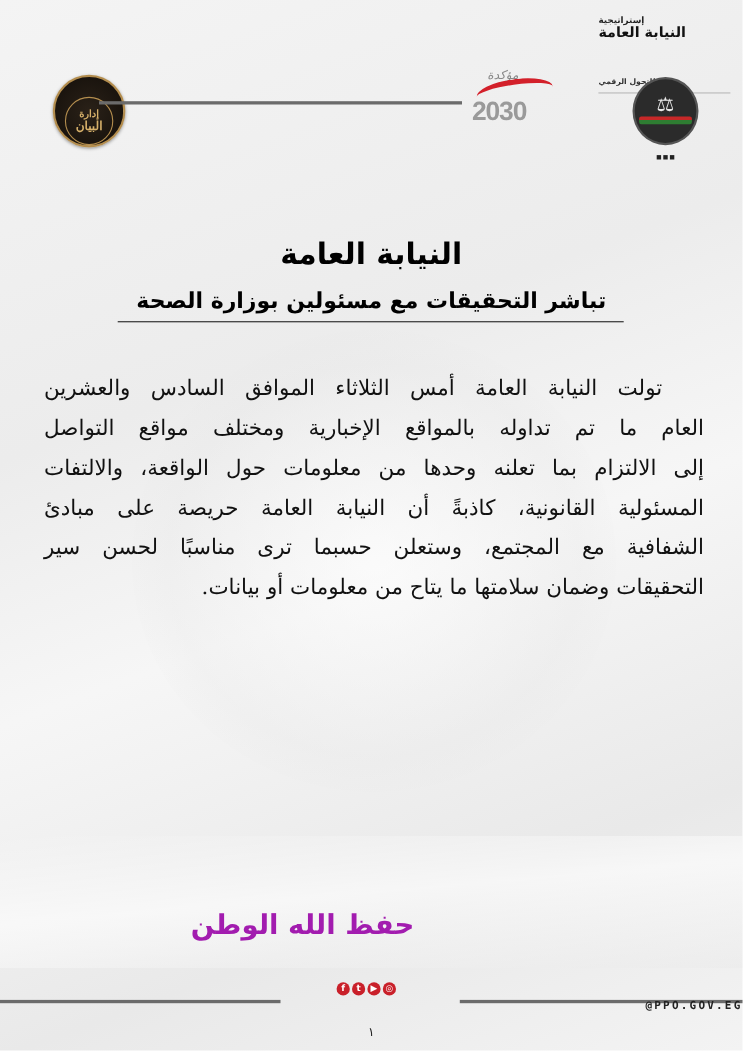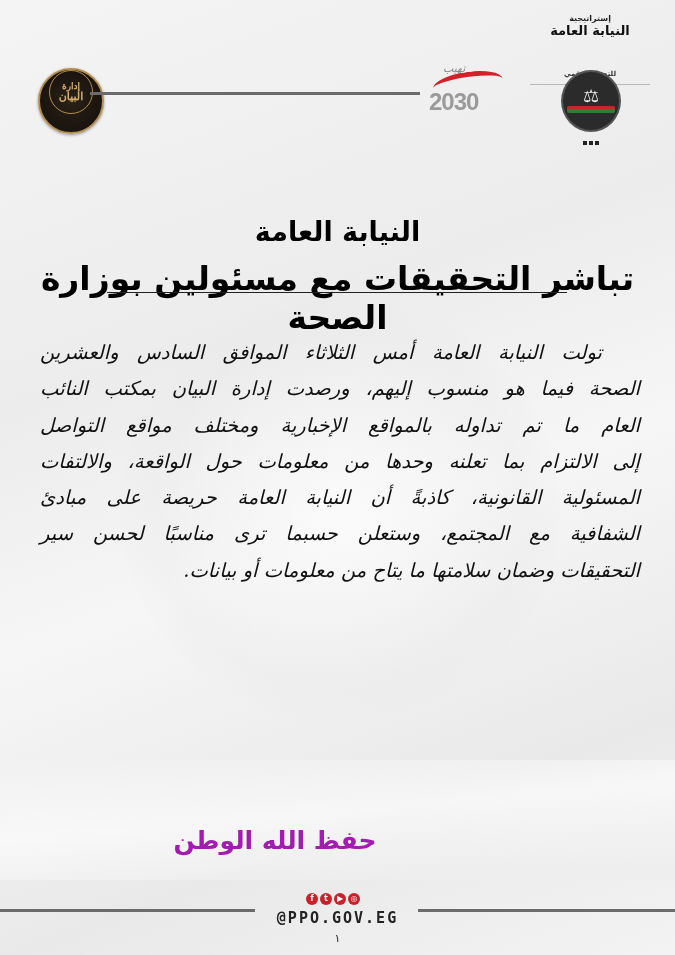--- a/index.html
+++ b/index.html
@@ -14,106 +14,106 @@
     border-radius: 50%;
     background: radial-gradient(ellipse at center, rgba(255,255,255,0.55) 0%, rgba(230,230,230,0.25) 60%, rgba(255,255,255,0) 75%);
   }
   .flag-wave {
     position: absolute; left: 0; top: 760px; width: 675px; height: 120px;
     background: linear-gradient(175deg, rgba(255,255,255,0) 0%, rgba(255,255,255,0.6) 45%, rgba(230,230,230,0.3) 100%);
   }
   
   .hdr-line { position: absolute; left: 90px; top: 92px; width: 330px; height: 3px; background: #6b6b6b; }
   .logo-left {
-    position: absolute; left: 38px; top: 68px; width: 62px; height: 62px; border-radius: 50%;
+    position: absolute; left: 48px; top: 68px; width: 62px; height: 62px; border-radius: 50%;
     background: radial-gradient(circle, #2a2118 0%, #1a140e 70%, #3a2d1c 100%);
     border: 2px solid #b38d4e; box-shadow: 0 1px 3px rgba(0,0,0,0.4);
-    display: flex; align-items: flex-start; justify-content: center;
+    display: flex; align-items: flex-end; justify-content: center;
   }
   .logo-left-inner {
     width: 42px; height: 42px; border-radius: 50%; border: 1px solid #b38d4e;
     display: flex; align-items: center; justify-content: center; flex-direction: column;
     color: #d6b06a; font-family: "DejaVu Serif", serif; font-weight: bold; line-height: 1;
   }
   .logo-left-inner .l1 { font-size: 9px; }
   .logo-left-inner .l2 { font-size: 11px; }
   .vision {
     position: absolute; left: 425px; top: 62px; width: 80px; height: 60px;
   }
   .vision .word { position: absolute; left: 18px; top: 0; font-size: 11px; font-style: italic; color: #888; font-family: "DejaVu Serif", serif; }
   .vision .misr {
     position: absolute; left: 8px; top: 10px; width: 70px; height: 18px;
     border-top: 5px solid #d3202a; border-radius: 60% 60% 0 0; transform: rotate(-8deg);
   }
   .vision .year {
     position: absolute; left: 4px; top: 26px; font-size: 24px; font-weight: bold; color: #9a9a9a;
     font-family: "Liberation Sans", sans-serif; letter-spacing: -1px; text-align: center;
   }
-  .ppo-logo { position: absolute; left: 530px; top: 14px; width: 120px; height: 125px; text-align: center; }
+  .ppo-logo { position: absolute; left: 544px; top: 14px; width: 120px; height: 125px; text-align: left; }
   .ppo-logo .t1 { font-size: 8px; font-weight: bold; color: #222; }
   .ppo-logo .t2 { font-size: 13px; font-weight: bold; color: #111; line-height: 1.2; }
   .ppo-logo .t3 { font-size: 7px; font-weight: bold; color: #333; margin-top: 31px; }
   .ppo-circuit { position: absolute; left: 0; top: 70px; width: 120px; height: 1px; background: #b8b8b8; }
   .ppo-emblem {
     position: absolute; left: 31px; top: 56px; width: 56px; height: 58px; border-radius: 50%;
     background: #2b2b2b; border: 2px solid #555;
     display: flex; align-items: center; justify-content: center;
   }
   .ppo-emblem .scale { color: #e8e8e8; font-size: 18px; margin-top: -12px; }
   .ppo-emblem .band {
     position: absolute; left: 4px; right: 4px; top: 34px; height: 7px;
     background: linear-gradient(#c62828 0 50%, #2e7d32 50% 100%); border-radius: 2px;
   }
   .ppo-squares { position: absolute; left: 52px; top: 116px; }
   .ppo-squares span { display: inline-block; width: 4px; height: 4px; background: #222; margin: 0 1px; }
 
   
   .title { position: absolute; left: 0; width: 675px; text-align: center; direction: rtl; font-weight: bold; color: #000; }
   .title-1 { top: 198px; font-size: 27px; }
-  .title-2 { top: 232px; font-size: 33px; }
+  .title-2 { top: 244px; font-size: 20px; }
   .title-rule { position: absolute; left: 107px; top: 292px; width: 460px; height: 1px; background: #222; }
 
   
   .body-text {
     position: absolute; left: 40px; top: 335px; width: 600px;
     direction: rtl; text-align: justify; text-align-last: right;
     font-family: "DejaVu Serif", serif; font-size: 19.5px; line-height: 36.3px; color: #111;
   }
-  .body-line { display: block; text-align: justify; text-align-last: justify; white-space: nowrap; font-style: italic; }
+  .body-line { display: block; text-align: justify; text-align-last: justify; white-space: nowrap; }
   .body-line.first { padding-right: 38px; }
   .body-line.last { text-align-last: right; }
   .closing { position: absolute; left: 0; top: 826px; width: 550px; text-align: center; direction: rtl; font-size: 25px; font-weight: bold; color: #a21caf; }
 
   
   .ftr-line-l { position: absolute; left: 0; top: 909px; width: 255px; height: 3px; background: #6b6b6b; }
   .ftr-line-r { position: absolute; left: 418px; top: 909px; width: 257px; height: 3px; background: #6b6b6b; }
   .social { position: absolute; left: 306px; top: 893px; display: flex; gap: 2px; }
   .social .ic {
     width: 12px; height: 12px; border-radius: 50%; background: #c9202a; color: #fff;
     font-size: 8px; line-height: 12px; text-align: center; font-weight: bold; font-family: "DejaVu Sans", sans-serif;
   }
-  .handle { position: absolute; left: 0; top: 909px; width: 675px; text-align: center; font-size: 15px; letter-spacing: 2px; font-weight: bold; color: #222; font-family: "DejaVu Sans Mono", monospace; }
+  .handle { position: absolute; left: 0; top: 909px; width: 675px; text-align: right; font-size: 10px; letter-spacing: 2px; font-weight: bold; color: #222; font-family: "DejaVu Sans Mono", monospace; }
   .page-num { position: absolute; left: 0; top: 932px; width: 675px; text-align: center; font-size: 11px; color: #222; }
 </style>
 </head>
 <body>
 
 <div class="watermark"></div>
 <div class="flag-wave"></div>
 
 <header>
   <div class="logo-left">
     <div class="logo-left-inner">
       <span class="l1">إدارة</span>
       <span class="l2">البيان</span>
     </div>
   </div>
   <div class="hdr-line"></div>
   <div class="vision">
-    <span class="word">تهيب</span>
+    <span class="word">مؤكدة</span>
     <div class="misr"></div>
     <span class="year">2030</span>
   </div>
   <div class="ppo-logo">
     <div class="t1">إستراتيجية</div>
     <div class="t2">النيابة العامة</div>
     <div class="t3">للتحول الرقمي</div>
     <div class="ppo-circuit"></div>
     <div class="ppo-emblem">
       <span class="scale">⚖</span>
@@ -122,21 +122,20 @@
     <div class="ppo-squares"><span></span><span></span><span></span></div>
   </div>
 </header>
 
 <h1 class="title title-1">النيابة العامة</h1>
 <h2 class="title title-2">تباشر التحقيقات مع مسئولين بوزارة الصحة</h2>
 <div class="title-rule"></div>
 
 <div class="body-text">
   <span class="body-line first">تولت النيابة العامة أمس الثلاثاء الموافق السادس والعشرين</span>
-  <span class="body-line">الصحة فيما هو منسوب إليهم، ورصدت إدارة البيان بمكتب النائب</span>
   <span class="body-line">العام ما تم تداوله بالمواقع الإخبارية ومختلف مواقع التواصل</span>
   <span class="body-line">إلى الالتزام بما تعلنه وحدها من معلومات حول الواقعة، والالتفات</span>
   <span class="body-line">المسئولية القانونية، كاذبةً أن النيابة العامة حريصة على مبادئ</span>
   <span class="body-line">الشفافية مع المجتمع، وستعلن حسبما ترى مناسبًا لحسن سير</span>
   <span class="body-line last">التحقيقات وضمان سلامتها ما يتاح من معلومات أو بيانات.</span>
 </div>
 
 <div class="closing">حفظ الله الوطن</div>
 
 <footer>

